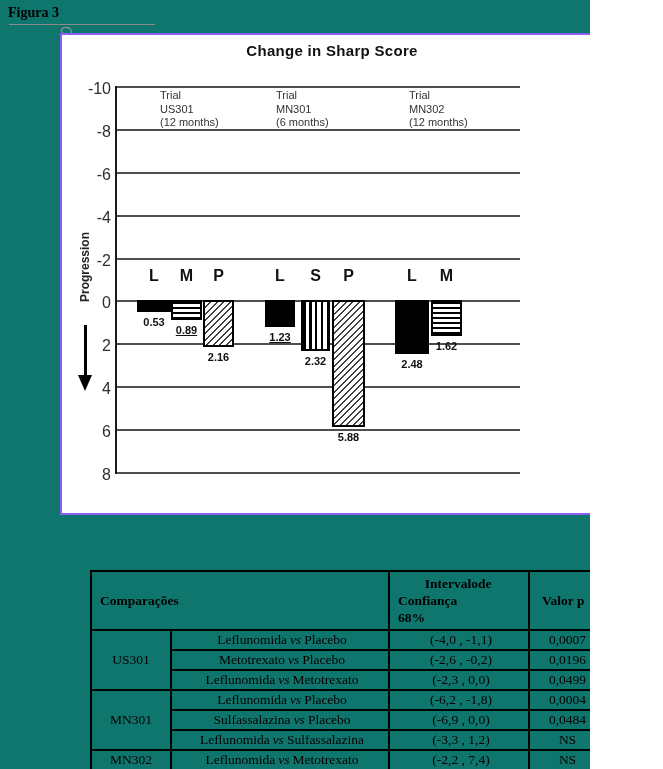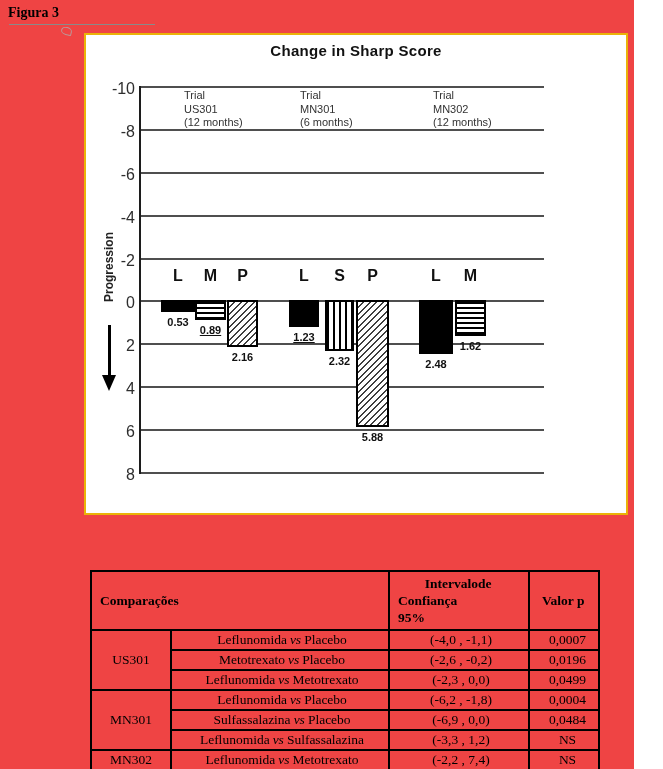--- a/index.html
+++ b/index.html
@@ -1,26 +1,26 @@
 <!DOCTYPE html>
 <html><head>
 <meta charset="utf-8">
 <style>
   html,body{margin:0;padding:0;background:#fff;}
-  .page{position:relative;width:590px;height:769px;background:#ef4444;overflow:hidden;
-        font-family:"Liberation Serif",serif;color:#000;padding-left:44px;}
+  .page{position:relative;width:590px;height:769px;background:#0f766e;overflow:hidden;
+        font-family:"Liberation Serif",serif;color:#000;}
 
   .figura{position:absolute;left:8px;top:5px;font-size:14px;font-weight:bold;}
   .figura-underline{position:absolute;left:9px;top:24px;width:146px;height:1px;background:#8a8a8a;}
   .anchor-artifact{position:absolute;left:61px;top:27px;width:9px;height:6px;
         border:1.5px solid #bb9898;border-radius:60% 60% 10% 60%;transform:rotate(14deg);}
 
   
-  .chartbox{position:absolute;left:84px;top:33px;width:544px;height:482px;
-        border:2px solid #eab308;box-sizing:border-box;background:#fff;
+  .chartbox{position:absolute;left:60px;top:33px;width:544px;height:482px;
+        border:2px solid #8b5cf6;box-sizing:border-box;background:#fff;
         font-family:"Liberation Sans",sans-serif;}
   .chart-title{margin-top:7px;text-align:center;font-size:15px;font-weight:bold;color:#111;letter-spacing:.3px;}
   .plot{position:absolute;left:55px;top:52px;width:403px;height:386px;}
   .gridline{position:absolute;left:0;width:403px;height:2px;background:#4f4f4f;}
   .yaxis{position:absolute;left:-2px;top:-1px;width:2px;height:388px;background:#1c1c1c;}
   .ytick{position:absolute;left:-48px;width:42px;text-align:right;font-size:16px;color:#2e2e2e;}
   .trial-header{position:absolute;top:2px;width:100px;font-size:11px;line-height:13.5px;color:#333;}
   .bar{position:absolute;box-sizing:border-box;border:2px solid #000;z-index:2;}
   .bar-solid{background:#000;}
   .bar-hstripe{background:repeating-linear-gradient(180deg,#000 0 2px,#fff 2px 5px);}
@@ -139,21 +139,21 @@
       </colgroup>
     <thead>
       <tr>
         <th class="th-comp" colspan="2">Comparações</th>
         <th class="th-ci">
           <div class="ci-l1">
             <span>Intervalo</span>
             <span>de</span>
           </div>
           <div>Confiança</div>
-          <div>95%</div>
+          <div>68%</div>
         </th>
         <th class="th-p">Valor p</th>
       </tr>
     </thead>
     <tbody id="tbody">
         <tr>
           <td class="trial-cell" rowspan="3">US301</td>
           <td class="comp-cell"><span>Leflunomida</span><span class="vs">vs</span><span>Placebo</span></td>
           <td class="ci-cell">(-4,0 , -1,1)</td>
           <td class="p-cell">0,0007</td>

